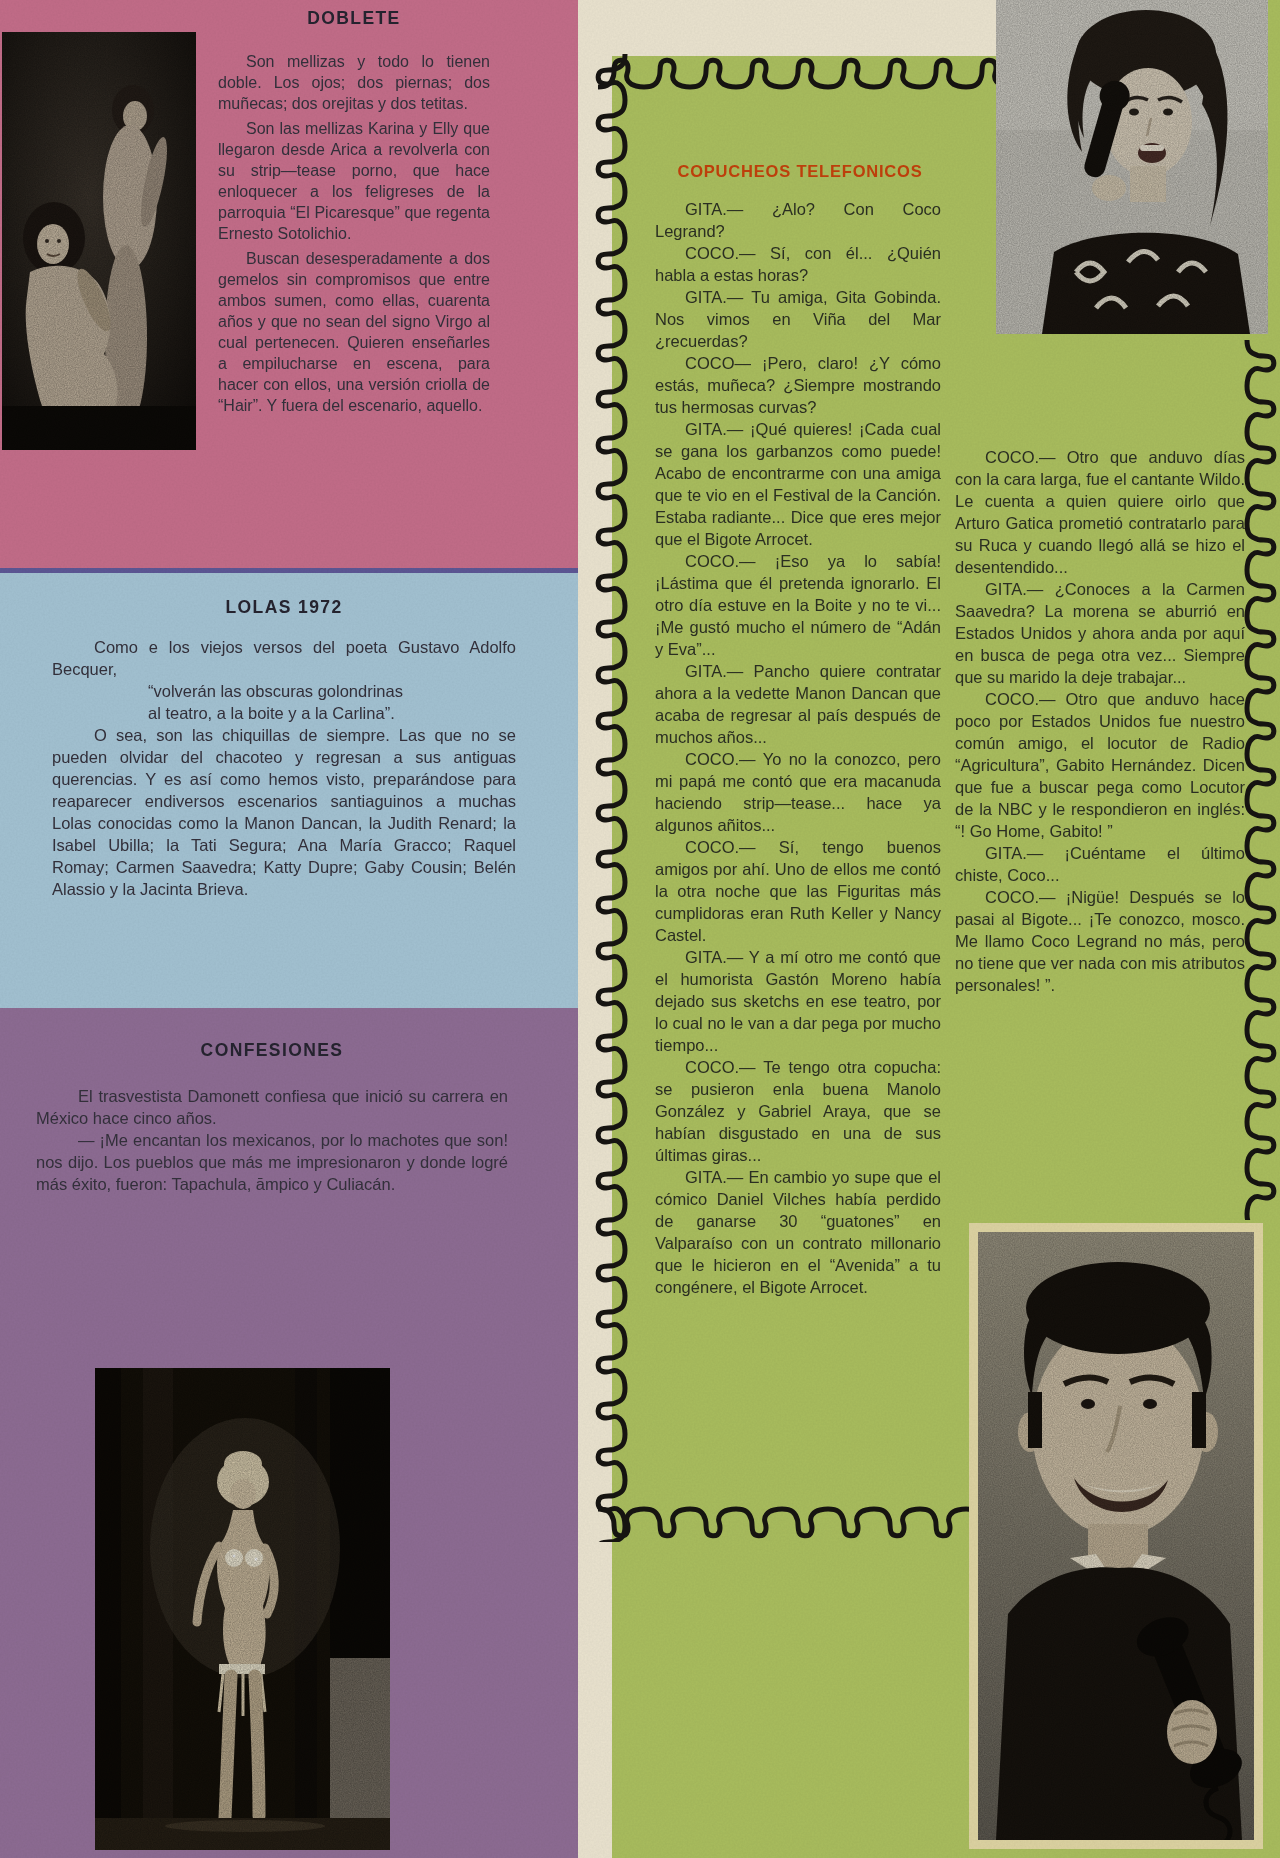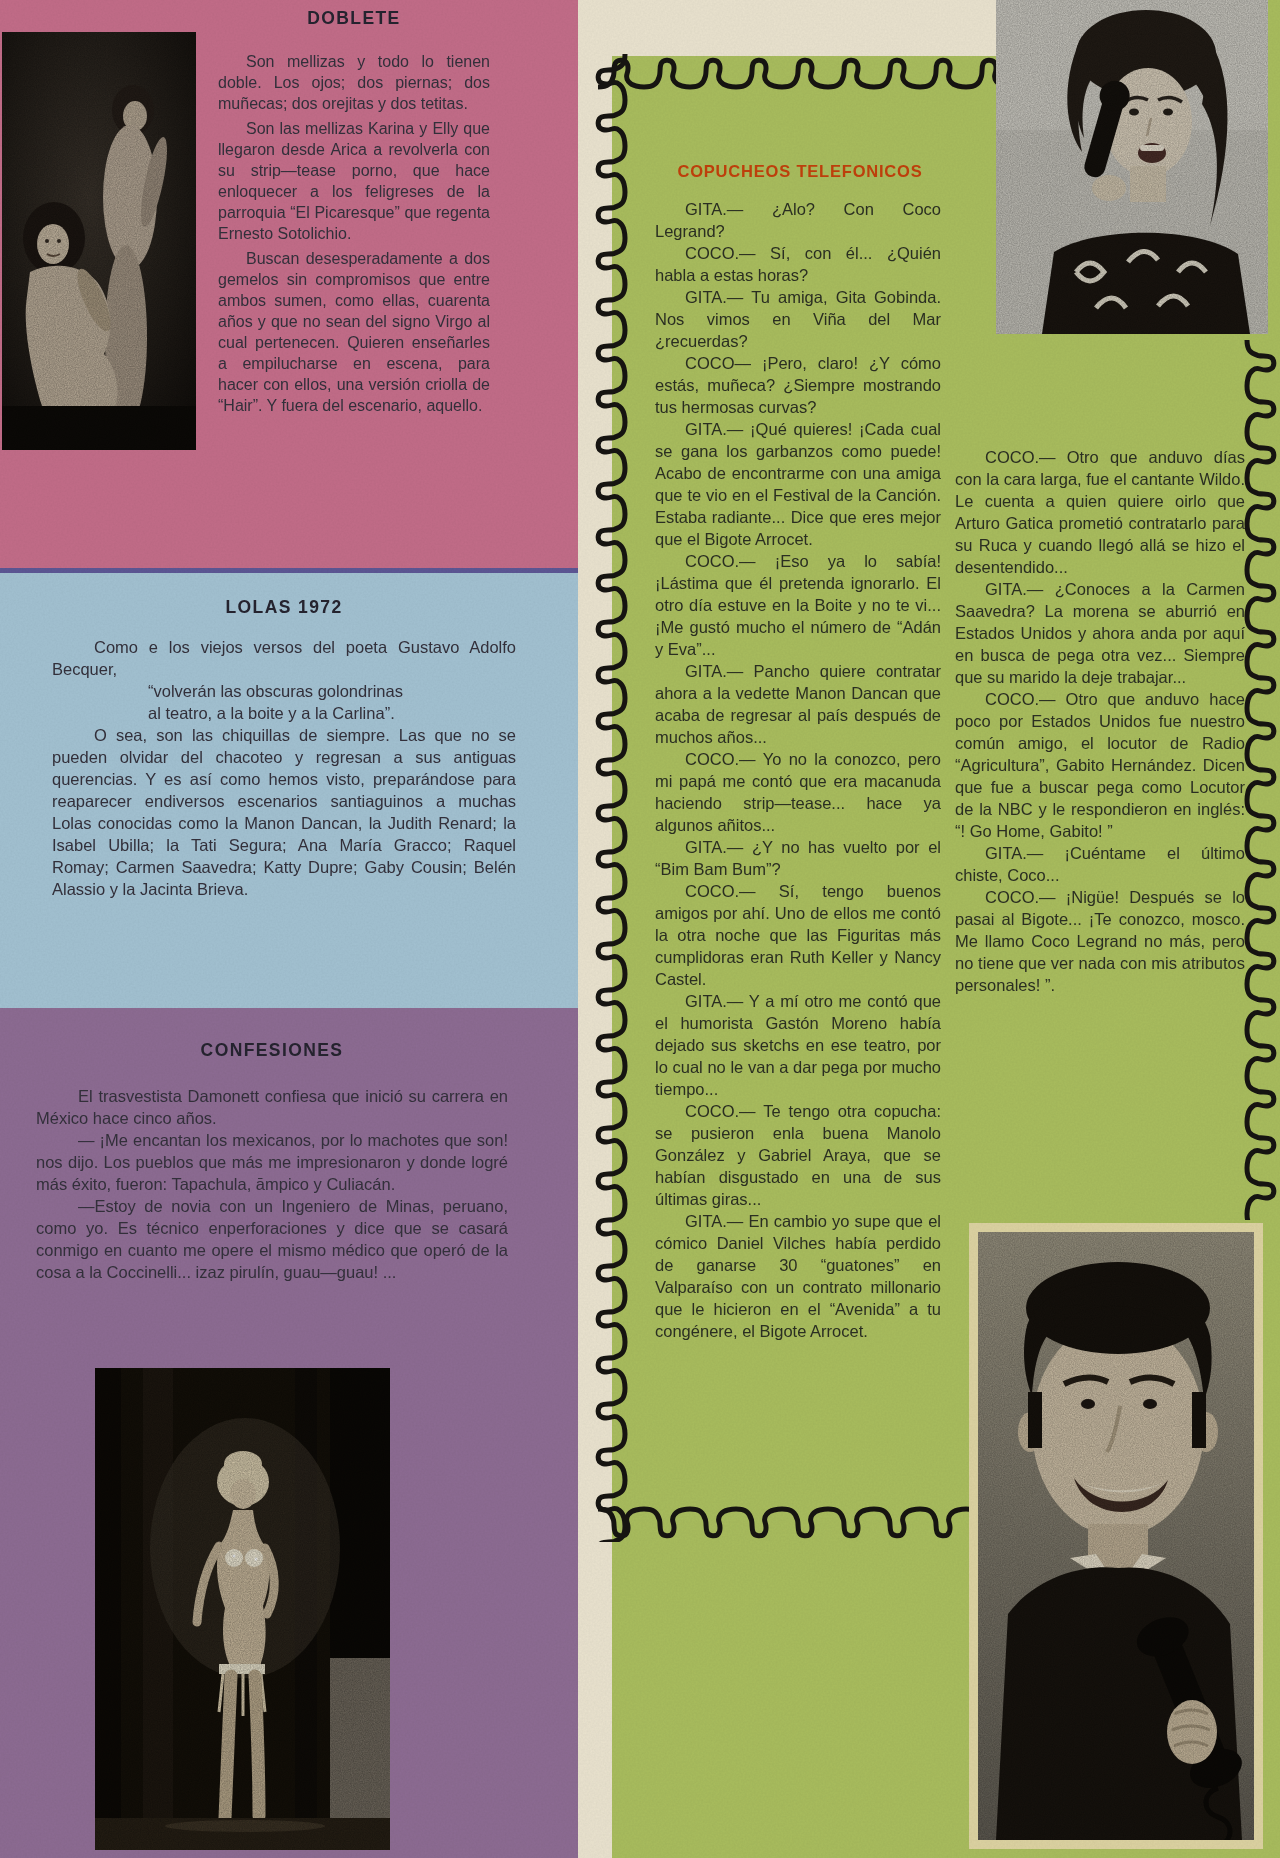--- a/index.html
+++ b/index.html
@@ -96,21 +96,20 @@
     <p class="indent">Como e los viejos versos del poeta Gustavo Adolfo Becquer,</p>
     <p class="verse">“volverán las obscuras golondrinas</p>
     <p class="verse">al teatro, a la boite y a la Carlina”.</p>
     <p class="indent">O sea, son las chiquillas de siempre. Las que no se pueden olvidar del chacoteo y regresan a sus antiguas querencias. Y es así como hemos visto, preparándose para reaparecer endiversos escenarios santiaguinos a muchas Lolas conocidas como la Manon Dancan, la Judith Renard; la Isabel Ubilla; la Tati Segura; Ana María Gracco; Raquel Romay; Carmen Saavedra; Katty Dupre; Gaby Cousin; Belén Alassio y la Jacinta Brieva.</p>
   </div>
 
   <div class="abs conf-text">
     <h2 class="sec-title">CONFESIONES</h2>
     <p>El trasvestista Damonett confiesa que inició su carrera en México hace cinco años.</p>
     <p>— ¡Me encantan los mexicanos, por lo machotes que son!  nos dijo. Los pueblos que más me impresionaron y donde logré más éxito, fueron: Tapachula,  āmpico y Culiacán.</p>
-    <p>—Estoy de novia con un Ingeniero de Minas, peruano, como yo. Es técnico enperforaciones y dice que  se casará conmigo en cuanto me opere el mismo médico que operó de la cosa a la Coccinelli...  izaz pirulín, guau—guau! ...</p>
   </div>
 
   <svg class="abs photo photo-vedette" width="295" height="482" viewBox="0 0 295 482">
     <defs>
       <filter id="grain3">
           <feTurbulence type="fractalNoise" baseFrequency="0.9" numOctaves="2" stitchTiles="stitch"></feTurbulence>
         <feColorMatrix type="matrix" values="0 0 0 0 0  0 0 0 0 0  0 0 0 0 0  0 0 0 0.35 0"></feColorMatrix>
         </filter>
     </defs>
     <rect width="295" height="482" fill="#141009"></rect>
@@ -175,21 +174,20 @@
   <div class="abs cop-title">COPUCHEOS TELEFONICOS</div>
   <div class="abs col1 dlg">
     <p>GITA.— ¿Alo? Con Coco Legrand?</p>
     <p>COCO.— Sí, con él... ¿Quién habla a estas horas?</p>
     <p>GITA.— Tu amiga, Gita Gobinda. Nos vimos en Viña del Mar ¿recuerdas?</p>
     <p>COCO— ¡Pero, claro! ¿Y cómo estás, muñeca? ¿Siempre mostrando tus hermosas curvas?</p>
     <p>GITA.— ¡Qué quieres! ¡Cada cual se gana los garbanzos como puede! Acabo de encontrarme con una amiga que te vio en el Festival de la Canción. Estaba radiante... Dice que eres mejor que el Bigote Arrocet.</p>
     <p>COCO.— ¡Eso ya lo sabía! ¡Lástima que él pretenda ignorarlo. El otro día estuve en la Boite y no te vi... ¡Me gustó mucho el número de “Adán y Eva”...</p>
     <p>GITA.— Pancho quiere contratar ahora a la vedette Manon Dancan que acaba de regresar al país después de muchos años...</p>
     <p>COCO.— Yo no la conozco, pero mi papá me contó que era macanuda haciendo strip—tease... hace ya algunos añitos...</p>
-    <p>GITA.— ¿Y no has vuelto por el “Bim Bam Bum”?</p>
     <p>COCO.— Sí, tengo buenos amigos por ahí. Uno de ellos me contó la otra noche que las Figuritas más cumplidoras eran Ruth Keller y Nancy Castel.</p>
     <p>GITA.— Y a mí otro me contó que el humorista Gastón Moreno había dejado sus sketchs  en ese teatro, por lo cual no le van a dar pega por mucho tiempo...</p>
     <p>COCO.— Te tengo otra copucha: se pusieron enla buena Manolo González y Gabriel Araya, que se habían disgustado en una de sus últimas giras...</p>
     <p>GITA.— En cambio yo supe que el cómico Daniel Vilches había perdido de ganarse 30 “guatones” en Valparaíso con un contrato millonario que le hicieron en el “Avenida” a tu congénere, el Bigote Arrocet.</p>
   </div>
   <div class="abs col2 dlg">
     <p>COCO.— Otro que anduvo días con la cara larga, fue el cantante Wildo. Le cuenta a quien quiere oirlo que Arturo Gatica prometió contratarlo para su Ruca y cuando llegó allá se hizo el desentendido...</p>
     <p>GITA.— ¿Conoces a la Carmen Saavedra? La morena se aburrió en Estados Unidos y ahora anda por aquí en busca de pega otra vez... Siempre que su marido la deje trabajar...</p>
     <p>COCO.— Otro que anduvo hace poco por Estados Unidos fue nuestro común amigo, el locutor de Radio “Agricultura”, Gabito Hernández. Dicen que fue a buscar pega como Locutor de la NBC y le respondieron en inglés: “! Go Home, Gabito! ”</p>
     <p>GITA.— ¡Cuéntame el último chiste, Coco...</p>

